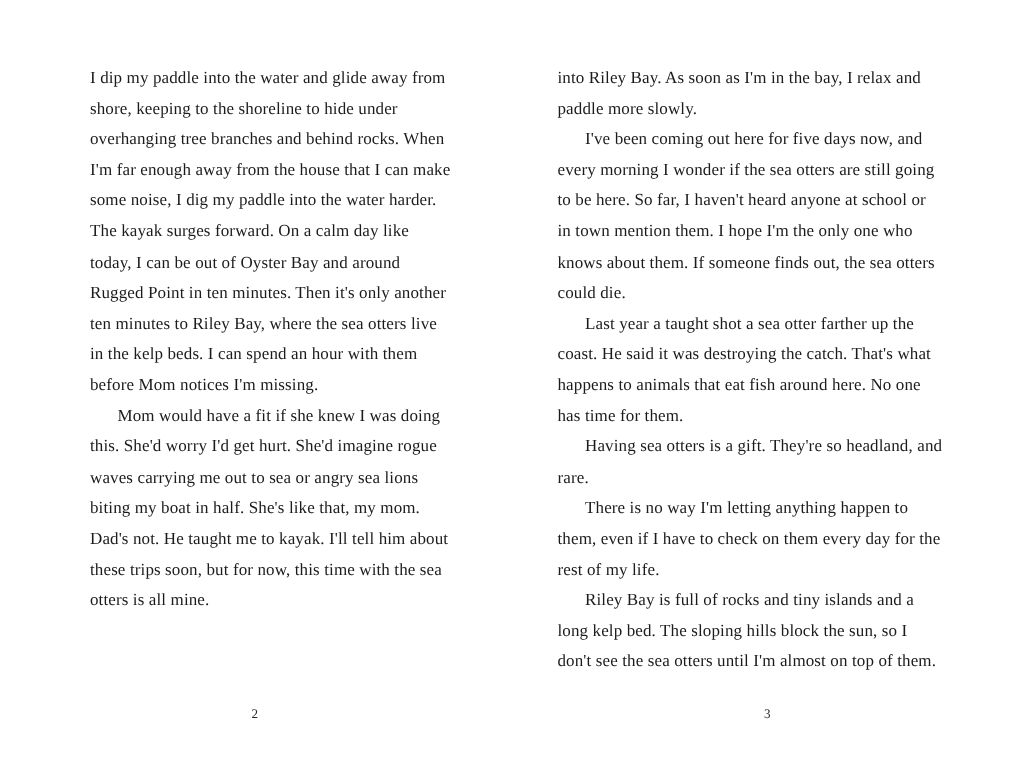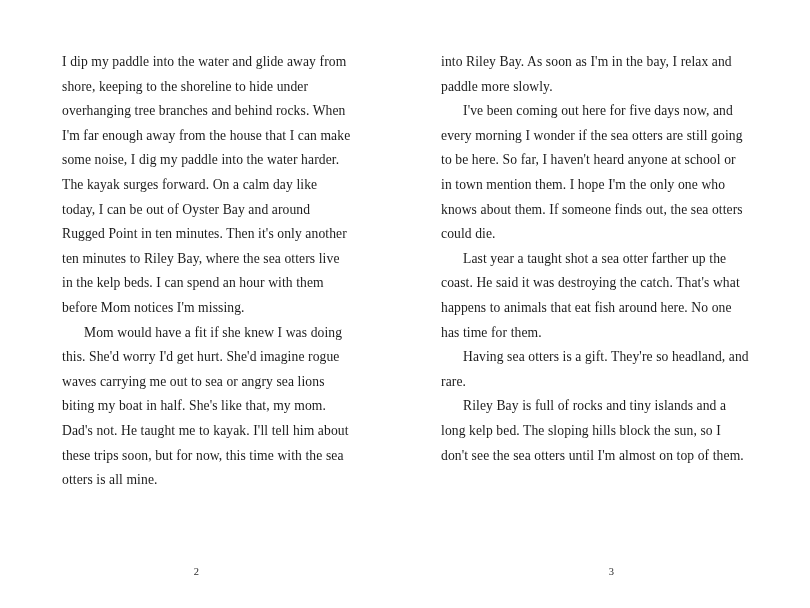--- a/index.html
+++ b/index.html
@@ -13,20 +13,21 @@
     font-family: "Liberation Serif", serif;
     color: #1a1a1a;
     overflow: hidden;
   }
   .spread {
     width: 810px;
     height: 608px;
     position: relative;
     display: flex;
     box-sizing: border-box;
+    padding-left: 10px;
   }
   .page {
     position: relative;
     width: 405px;
     height: 608px;
     box-sizing: border-box;
   }
   .page-body {
     position: absolute;
     top: 50px;
@@ -79,18 +80,19 @@
     </div>
     <div class="folio">2</div>
   </div>
 
   <div class="page page-right">
     <div class="page-body">
       <p class="para">into Riley Bay. As soon as I'm in the bay, I relax and paddle more slowly.</p>
       <p class="para indent">I've been coming out here for five days now, and every morning I wonder if the sea otters are still going to be here. So far, I haven't heard anyone at school or in town mention them. I hope I'm the only one who knows about them. If someone finds out, the sea otters could die.</p>
       <p class="para indent">Last year a taught shot a sea otter farther up the coast. He said it was destroying the catch. That's what happens to animals that eat fish around here. No one has time for them.</p>
       <p class="para indent">Having sea otters is a gift. They're so headland, and rare.</p>
+      <p class="para indent">There is no way I'm letting anything happen to them, even if I have to check on them every day for the rest of my life.</p>
       <p class="para indent">Riley Bay is full of rocks and tiny islands and a long kelp bed. The sloping hills block the sun, so I don't see the sea otters until I'm almost on top of them.</p>
     </div>
     <div class="folio">3</div>
   </div>
 
 </div>
 
 </body></html>

